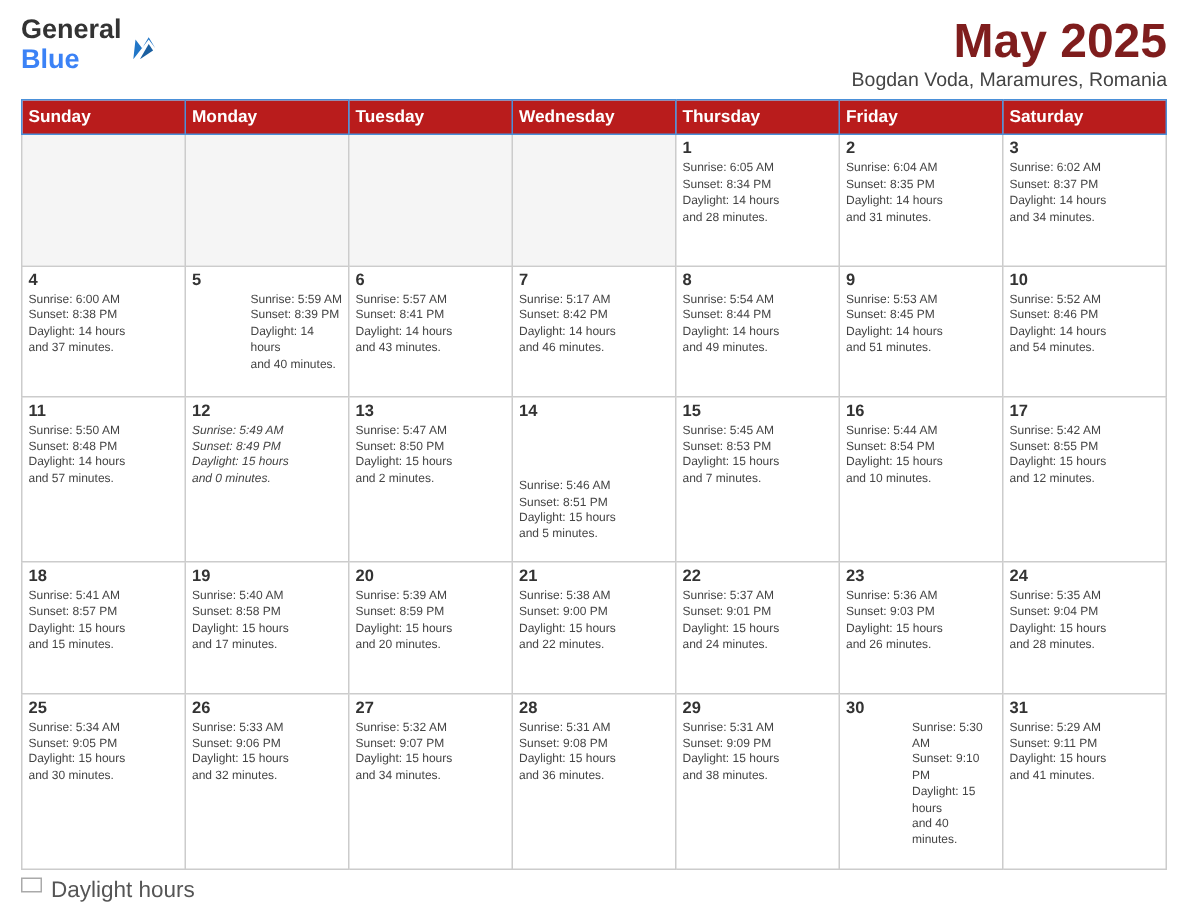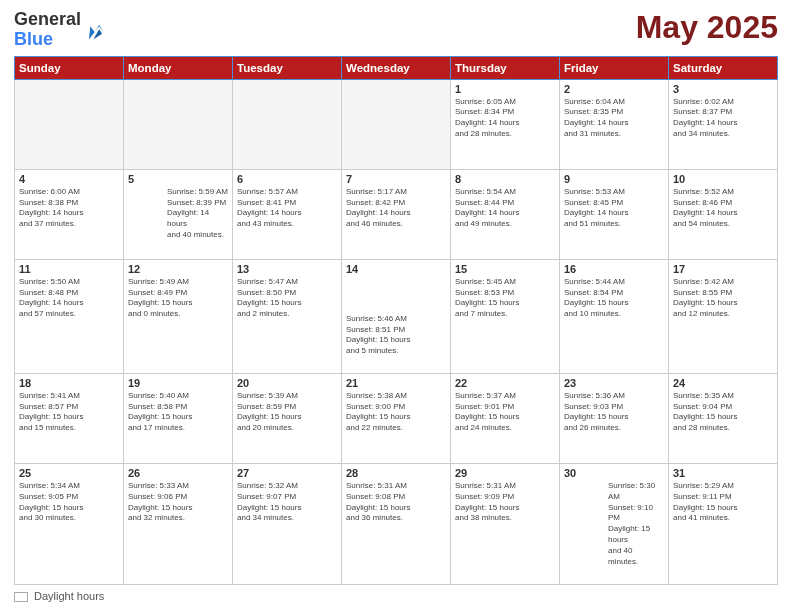--- a/index.html
+++ b/index.html
@@ -86,24 +86,24 @@
       color: #333;
       margin-bottom: 2px;
     }
     .day-info {
       font-size: 8px;
       color: #444;
       line-height: 1.35;
     }
     .footer-note {
       margin-top: 5px;
-      font-size: 11px;
+      font-size: 15px;
       color: #555;
       display: flex;
-      align-items: flex-end;
+      align-items: flex-start;
       gap: 6px;
     }
     .footer-note .color-box {
       width: 14px;
       height: 10px;
       background: #fff;
       border: 1px solid #aaa;
       display: inline-block;
     }
     table.calendar {
@@ -124,20 +124,21 @@
           </span>
           <svg class="logo-icon" viewBox="0 0 30 30" fill="none">
             <polygon points="8,28 22,10 28,18 22,8 16,18 10,10" fill="#2176c7"></polygon>
             <polygon points="14,28 22,14 26,20" fill="#1a5fa0"></polygon>
           </svg>
         </div>
       </div>
     </div>
     <div class="title-block">
       <div class="month-title">May 2025</div>
+      <div class="subtitle">Bogdan Voda, Maramures, Romania</div>
     </div>
   </div>
 
   <table class="calendar">
     <thead>
       <tr>
       <th>Sunday</th>
           <th>Monday</th>
           <th>Tuesday</th>
           <th>Wednesday</th>
@@ -228,21 +229,21 @@
         <tr>
           <td>
             <div class="day-number">11</div>
             <div class="day-info" style="white-space: pre-line;">Sunrise: 5:50 AM
 Sunset: 8:48 PM
 Daylight: 14 hours
 and 57 minutes.</div>
           </td>
           <td>
             <div class="day-number">12</div>
-            <div class="day-info" style="white-space: pre-line;">Sunrise: 5:49 AM
+            <div class="day-info" style="white-space: pre-line; font-style: italic;">Sunrise: 5:49 AM
 Sunset: 8:49 PM
 Daylight: 15 hours
 and 0 minutes.</div>
           </td>
           <td>
             <div class="day-number">13</div>
             <div class="day-info" style="white-space: pre-line;">Sunrise: 5:47 AM
 Sunset: 8:50 PM
 Daylight: 15 hours
 and 2 minutes.</div>

